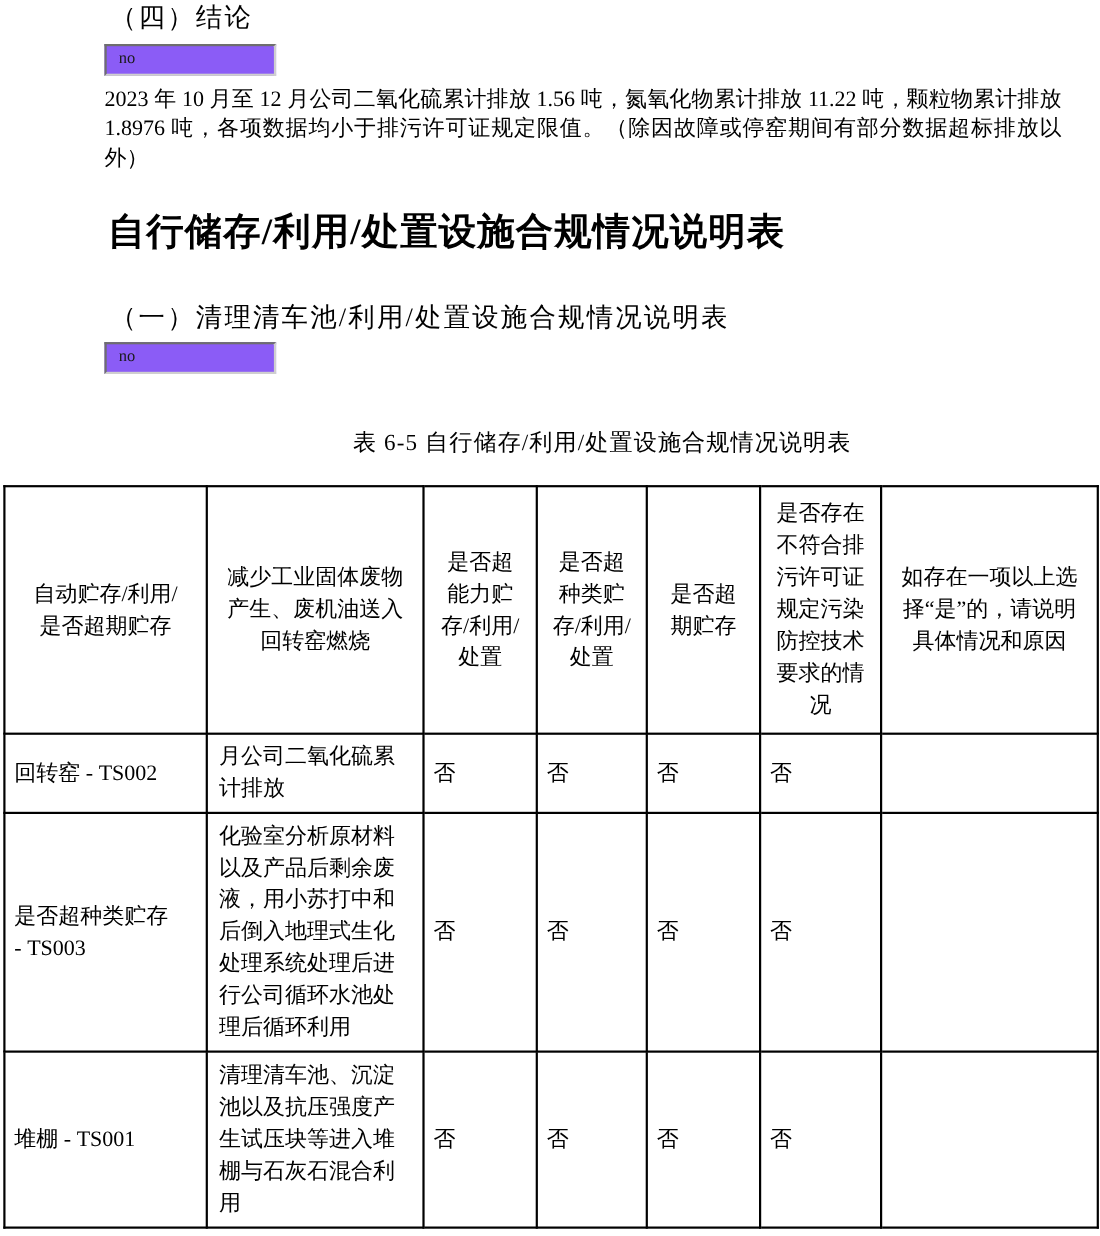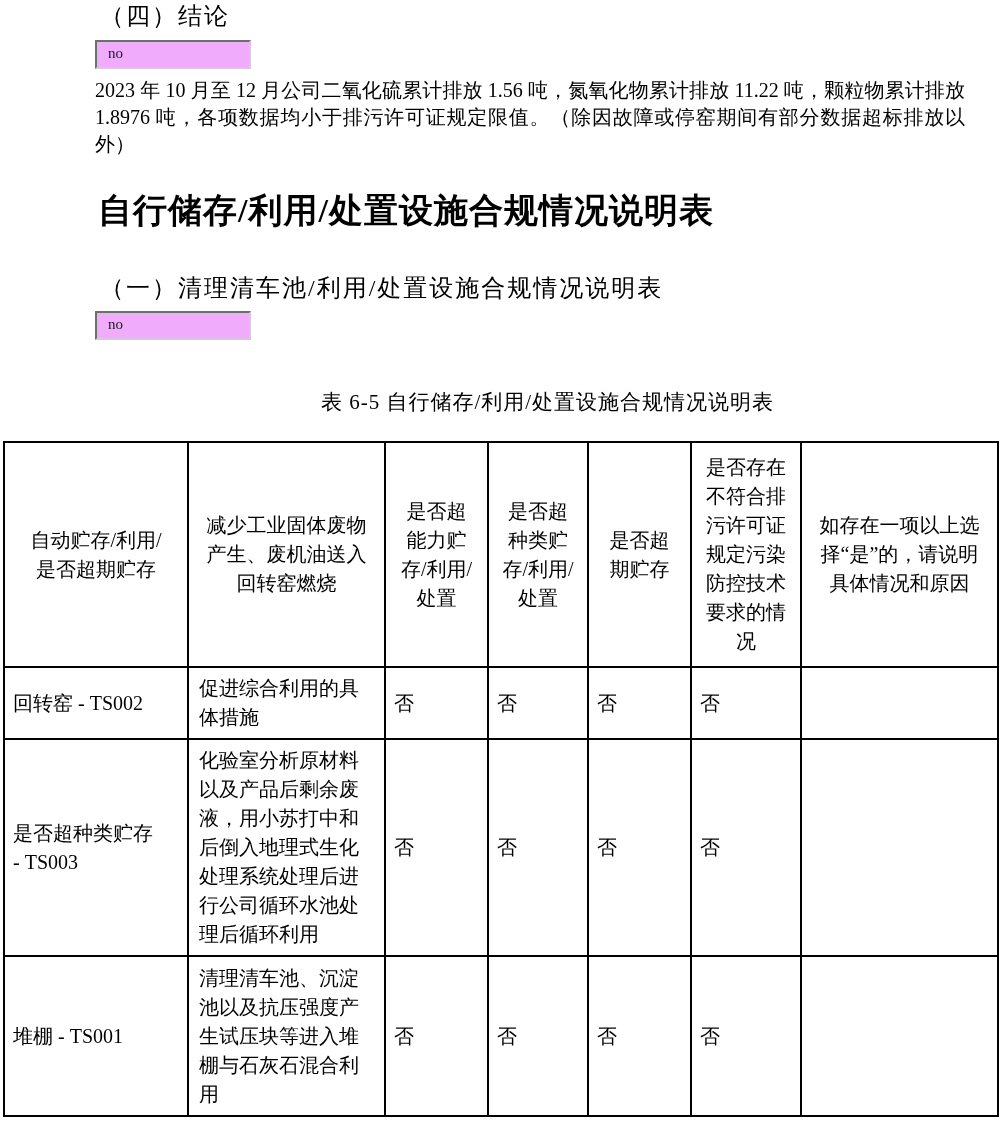--- a/index.html
+++ b/index.html
@@ -7,21 +7,21 @@
   body { font-family: "Liberation Serif", "DejaVu Serif", serif; color: #000; }
   .page { position: relative; width: 1000px; height: 1124px; background: #fff; overflow: hidden; }
 
   .sec-heading { position: absolute; margin: 0; font-size: 24px; font-weight: normal;
                  letter-spacing: 2px; white-space: nowrap; }
   #sec4-heading { left: 100px; top: 0px; }
   #sec1-heading { left: 100px; top: 272px; }
 
   .note-input { position: absolute; left: 95px; width: 156px; height: 29px;
                 border: 2px solid; border-color: #6e6e6e #cfcfcf #cfcfcf #6e6e6e;
-                background: #f0abfc; font-family: inherit; font-size: 15px;
+                background: #8b5cf6; font-family: inherit; font-size: 15px;
                 padding: 2px 4px 4px 11px; color: #1a1a1a; outline: none; }
   #note-input-1 { top: 40px; }
   #note-input-2 { top: 311px; }
 
   .body-para { position: absolute; margin: 0; left: 95px; top: 77px; width: 870px;
                font-size: 20px; line-height: 27px; text-align: justify; }
 
   .main-title { position: absolute; margin: 0; left: 98px; top: 188px;
                 font-size: 34px; font-weight: bold; letter-spacing: 1px; white-space: nowrap; }
 
@@ -76,21 +76,21 @@
         <th>减少工业固体废物产生、废机油送入回转窑燃烧</th>
         <th>是否超能力贮存/利用/处置</th>
         <th>是否超种类贮存/利用/处置</th>
         <th>是否超期贮存</th>
         <th>是否存在不符合排污许可证规定污染防控技术要求的情况</th>
         <th>如存在一项以上选择“是”的，请说明具体情况和原因</th>
       </tr>
 
       <tr class="r1">
         <td>回转窑 - TS002</td>
-        <td class="measure">促进综合利用的具体措施</td>
+        <td class="measure">月公司二氧化硫累计排放</td>
         <td>否</td>
         <td>否</td>
         <td>否</td>
         <td>否</td>
         <td></td>
       </tr>
 
       <tr class="r2">
         <td>是否超种类贮存
 - TS003</td>

